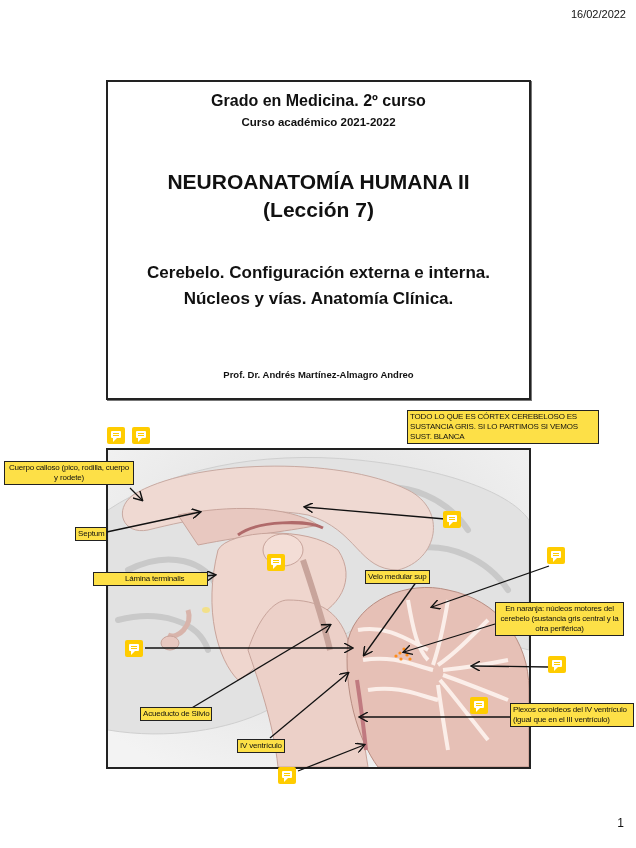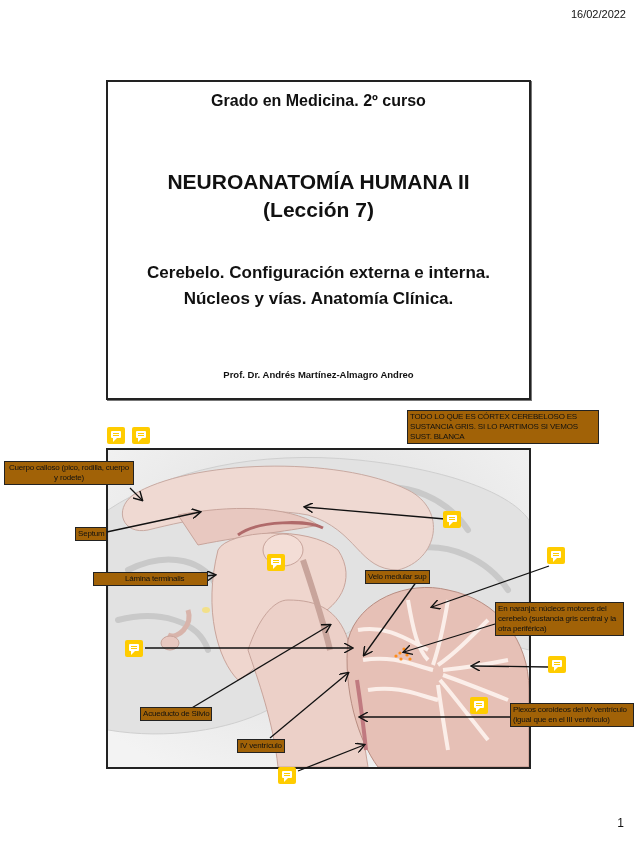--- a/index.html
+++ b/index.html
@@ -7,34 +7,35 @@
   .date { position:absolute; top:8px; right:10px; font-size:11px; color:#111; }
   .pagenum { position:absolute; right:12px; bottom:18px; font-size:12px; color:#111; }
   .title-box { position:absolute; left:106px; top:80px; width:421px; height:316px; border:2px solid #222; box-shadow:1px 1px 0 #777; background:#fff; font-family:Liberation Sans, sans-serif; text-align:center; color:#111; }
   .t1 { position:absolute; top:10px; left:0; right:0; font-size:16px; font-weight:bold; }
   .t2 { position:absolute; top:34px; left:0; right:0; font-size:11.5px; font-weight:bold; }
   .t3 { position:absolute; top:86px; left:0; right:0; font-size:21px; font-weight:bold; line-height:28px; }
   .t4 { position:absolute; top:178px; left:0; right:0; font-size:17px; font-weight:bold; line-height:26px; }
   .t5 { position:absolute; top:287px; left:0; right:0; font-size:9.5px; font-weight:bold; }
 
   .img-box { position:absolute; left:106px; top:448px; width:421px; height:317px; border:2px solid #222; overflow:hidden; background:#f4f4f4; }
-  .label { position:absolute; background:#a16207; border:1.3px solid #222; font-size:8px; line-height:10px; padding:1px 2px; color:#111; letter-spacing:-0.2px; }
+  .label { position:absolute; background:#fde047; border:1.3px solid #222; font-size:8px; line-height:10px; padding:1px 2px; color:#111; letter-spacing:-0.2px; }
   .note { position:absolute; width:18px; height:17px; background:#ffcc00; border-radius:2px; }
   .note .ic { position:absolute; left:4px; top:4px; width:10px; height:7px; background:#fff; border-radius:1px; }
   .note .ic::before { content:""; position:absolute; left:2px; top:2px; width:6px; height:1px; background:#ffcc00; box-shadow:0 2px 0 #ffcc00; }
   .note .ic::after { content:""; position:absolute; left:2px; top:7px; width:0; height:0; border-left:2px solid #fff; border-right:2px solid transparent; border-bottom:2px solid transparent; border-top:2px solid #fff; }
   svg.overlay { position:absolute; left:0; top:0; pointer-events:none; }
 </style>
 </head>
 <body>
 
 <div class="date">16/02/2022</div>
 
 <div class="title-box">
   <div class="t1">Grado en Medicina. 2º curso</div>
+  <div class="t2">Curso académico 2021-2022</div>
   <div class="t3">
     <div>NEUROANATOMÍA HUMANA II</div>
     <div>(Lección 7)</div>
   </div>
   <div class="t4">
     <div>Cerebelo. Configuración externa e interna.</div>
     <div>Núcleos y vías. Anatomía Clínica.</div>
   </div>
   <div class="t5">Prof. Dr. Andrés Martínez-Almagro Andreo</div>
 </div>
@@ -102,21 +103,21 @@
     <line x1="510" y1="717" x2="360" y2="717"></line>
     <line x1="298" y1="771" x2="364" y2="745"></line>
   </g>
 </svg>
 
 <div class="label" style="left:407px;top:410px;width:186px;font-size:8px;">TODO LO QUE ES CÓRTEX CEREBELOSO ES SUSTANCIA GRIS. SI LO PARTIMOS SI VEMOS SUST. BLANCA</div>
 <div class="label" style="left:4px;top:461px;width:124px;text-align:center;">Cuerpo calloso (pico, rodilla, cuerpo y rodete)</div>
 <div class="label" style="left:62px;top:527px;margin-left:13px;">Septum</div>
 <div class="label" style="left:93px;top:572px;width:80px;padding-left:31px;">Lámina terminalis</div>
 <div class="label" style="left:365px;top:570px;">Velo medular sup</div>
-<div class="label" style="left:495px;top:602px;width:123px;">En naranja: núcleos motores del cerebelo (sustancia gris central y la otra periférica)</div>
+<div class="label" style="left:495px;top:602px;width:123px;text-align:center;">En naranja: núcleos motores del cerebelo (sustancia gris central y la otra periférica)</div>
 <div class="label" style="left:140px;top:707px;">Acueducto de Silvio</div>
 <div class="label" style="left:237px;top:739px;">IV ventrículo</div>
 <div class="label" style="left:510px;top:703px;width:118px;">Plexos coroideos del IV ventrículo (igual que en el III ventrículo)</div>
 
 <div class="note" style="left:107px;top:427px;">
     <div class="ic"></div>
   </div>
 <div class="note" style="left:132px;top:427px;">
     <div class="ic"></div>
   </div>

